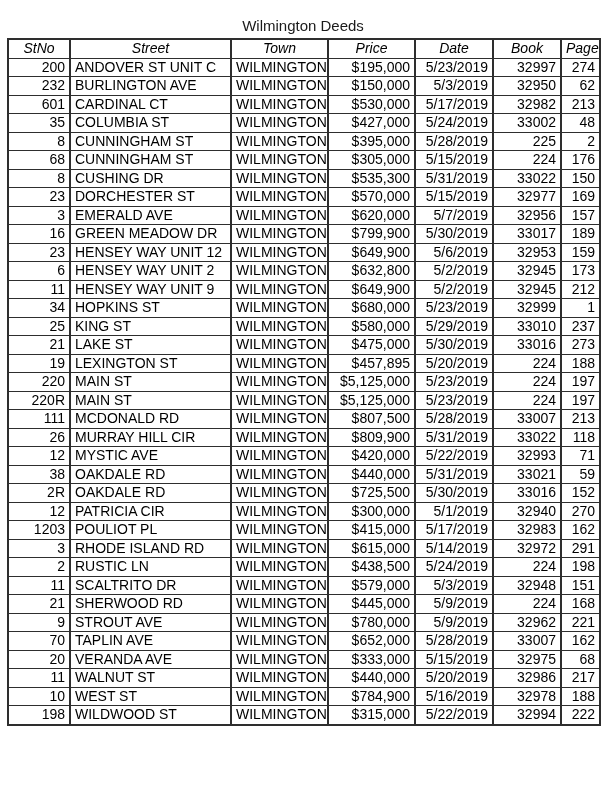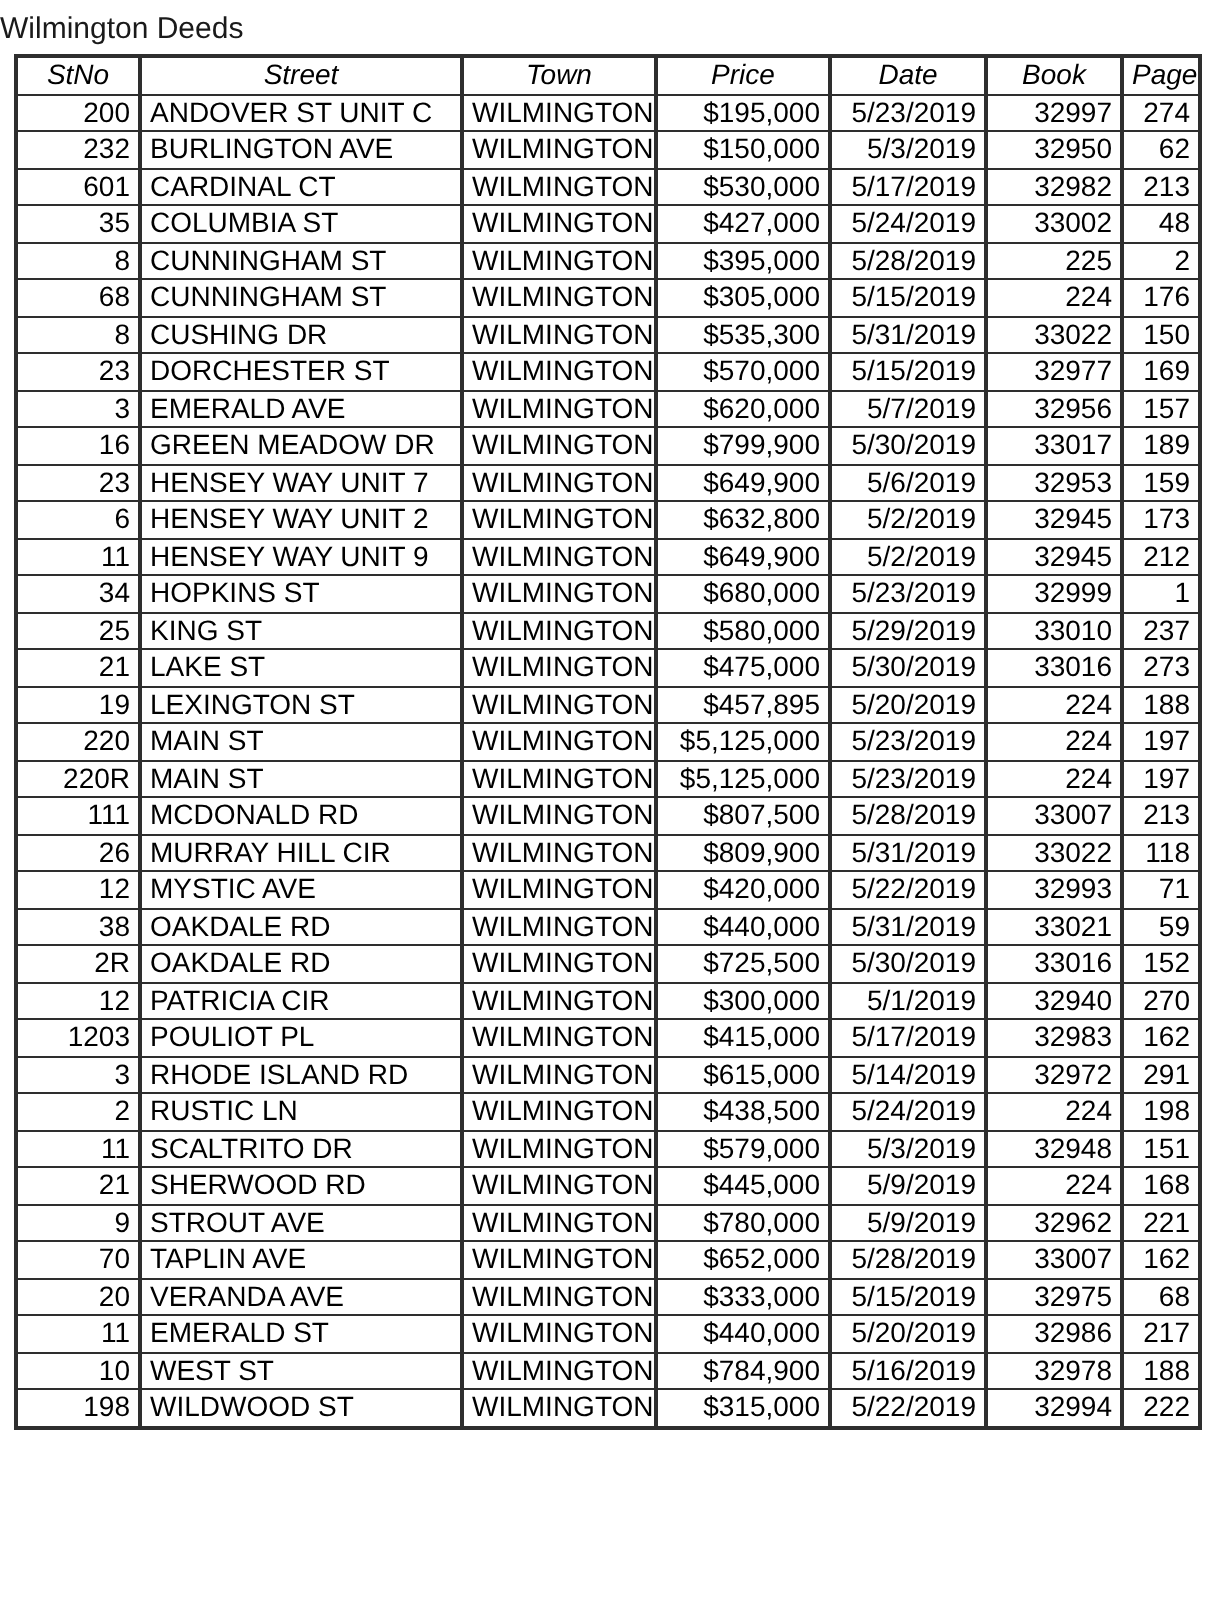--- a/index.html
+++ b/index.html
@@ -13,22 +13,22 @@
     font-family: "Liberation Sans", sans-serif;
     color: #000000;
     overflow: hidden;
   }
   .page {
     width: 606px;
     height: 811px;
     background: #ffffff;
   }
   .title-block {
-    padding-top: 5px;
-    text-align: left;
+    padding-top: 16px;
+    text-align: center;
   }
   .title-line {
     font-size: 15px;
     line-height: 20px;
     font-weight: 400;
     color: #1a1a1a;
   }
   table.deeds {
     border-collapse: collapse;
     table-layout: fixed;
@@ -179,21 +179,21 @@
           <td>16</td>
           <td>GREEN MEADOW DR</td>
           <td>WILMINGTON</td>
           <td>$799,900</td>
           <td>5/30/2019</td>
           <td>33017</td>
           <td>189</td>
         </tr>
         <tr>
           <td>23</td>
-          <td>HENSEY WAY UNIT 7</td>
+          <td>HENSEY WAY UNIT 12</td>
           <td>WILMINGTON</td>
           <td>$649,900</td>
           <td>5/6/2019</td>
           <td>32953</td>
           <td>159</td>
         </tr>
         <tr>
           <td>6</td>
           <td>HENSEY WAY UNIT 2</td>
           <td>WILMINGTON</td>
@@ -386,21 +386,21 @@
           <td>20</td>
           <td>VERANDA AVE</td>
           <td>WILMINGTON</td>
           <td>$333,000</td>
           <td>5/15/2019</td>
           <td>32975</td>
           <td>68</td>
         </tr>
         <tr>
           <td>11</td>
-          <td>EMERALD ST</td>
+          <td>WALNUT ST</td>
           <td>WILMINGTON</td>
           <td>$440,000</td>
           <td>5/20/2019</td>
           <td>32986</td>
           <td>217</td>
         </tr>
         <tr>
           <td>10</td>
           <td>WEST ST</td>
           <td>WILMINGTON</td>

